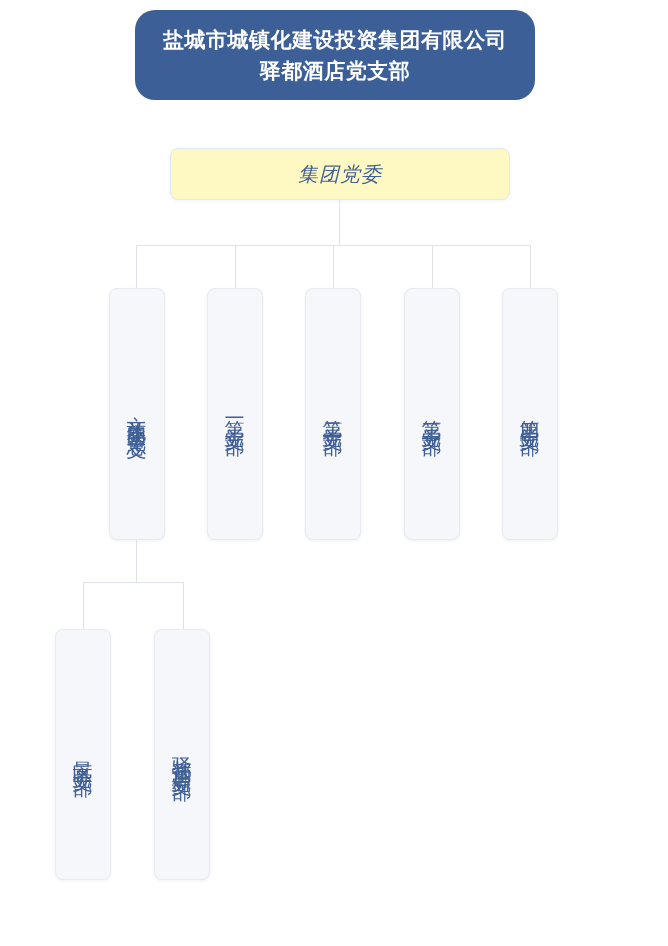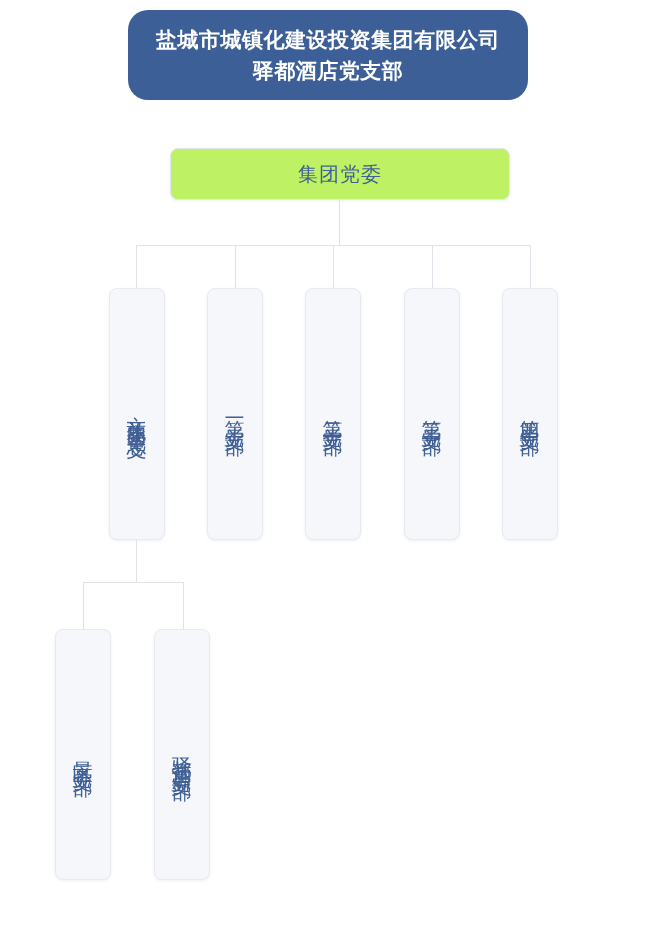--- a/index.html
+++ b/index.html
@@ -20,21 +20,21 @@
     position: absolute;
     left: 0;
     top: 0;
     width: 668px;
     height: 946px;
   }
 
   
   .header-banner {
     position: absolute;
-    left: 128px;
+    left: 135px;
     top: 10px;
     width: 400px;
     height: 90px;
     border-radius: 20px;
     background: #3b5f96;
     display: flex;
     flex-direction: column;
     align-items: center;
     justify-content: center;
     box-sizing: border-box;
@@ -62,22 +62,23 @@
     box-sizing: border-box;
     border-radius: 8px;
     border: 1px solid #e7eaf0;
     box-shadow: 0 1px 3px rgba(90, 110, 150, 0.10);
     display: flex;
     align-items: center;
     justify-content: center;
   }
 
   .node.root {
-    background: #bef264;
+    background: #fef9c3;
     border-color: #e2e8f0;
+    font-style: italic;
   }
   .node.branch {
     background: #f6f7fb;
   }
   .node.leaf {
     background: #f6f7fb;
   }
 
   .node-label-h {
     color: #3f5f95;

